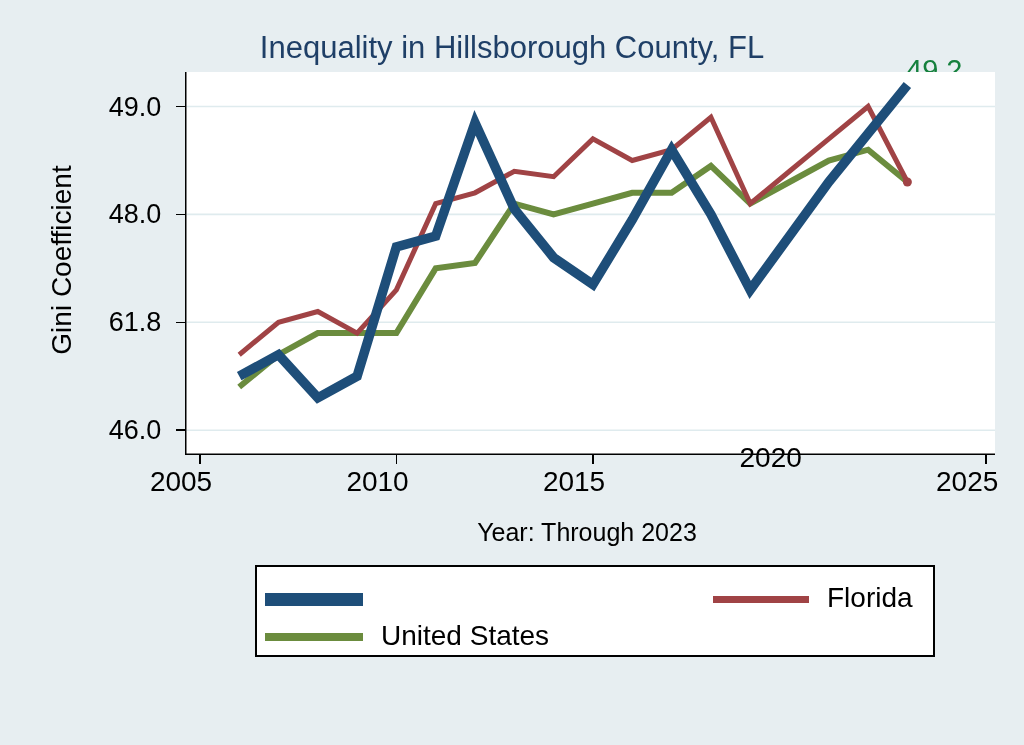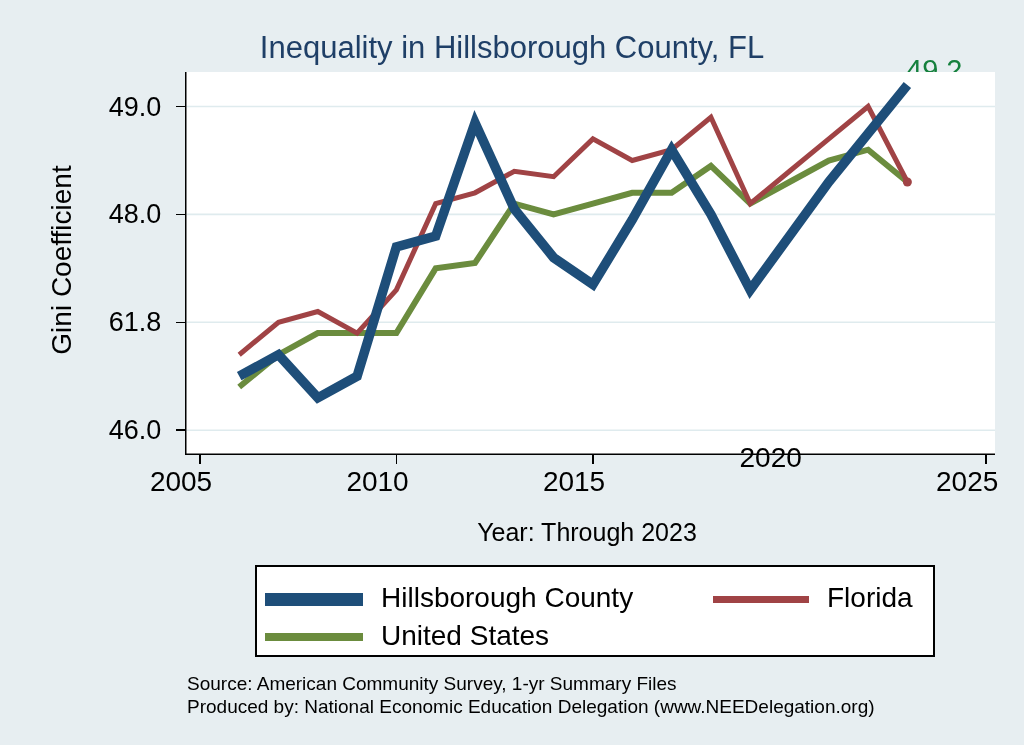--- a/index.html
+++ b/index.html
@@ -101,27 +101,22 @@
       <div class="tickmark" style="left: 788.7px; top: 455px; width: 1.5px; height: 9px;"></div>
       <div class="xtick-label" style="left: 739.5px; top: 442px;">2020</div>
       <div class="tickmark" style="left: 985.2px; top: 455px; width: 1.5px; height: 9px;"></div>
       <div class="xtick-label" style="left: 936px; top: 466px;">2025</div>
     </div>
 
   <div class="xlabel">Year: Through 2023</div>
 
   <div class="legend">
     <div class="swatch" style="left: 8px; top: 26px; width: 98px; height: 13px; background: rgb(30, 78, 121);"></div>
-    <div class="leg-label" style="left:124px;top:14px;">Hillsborough County</div>
 
     <div class="swatch" style="left: 456px; top: 29px; width: 96px; height: 7px; background: rgb(160, 67, 69);"></div>
     <div class="leg-label" style="left:570px;top:14px;">Florida</div>
 
     <div class="swatch" style="left: 8px; top: 66px; width: 98px; height: 8px; background: rgb(107, 140, 62);"></div>
     <div class="leg-label" style="left:124px;top:52px;">United States</div>
   </div>
 
-  <div class="footer">
-    <div>Source: American Community Survey, 1-yr Summary Files</div>
-    <div>Produced by: National Economic Education Delegation (www.NEEDelegation.org)</div>
-  </div>
 
 </div>
 
 </body></html>

